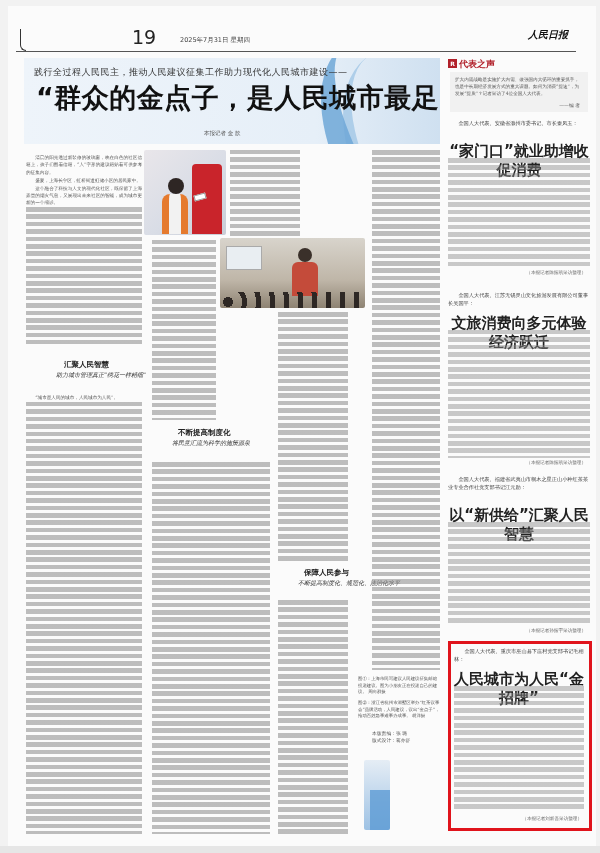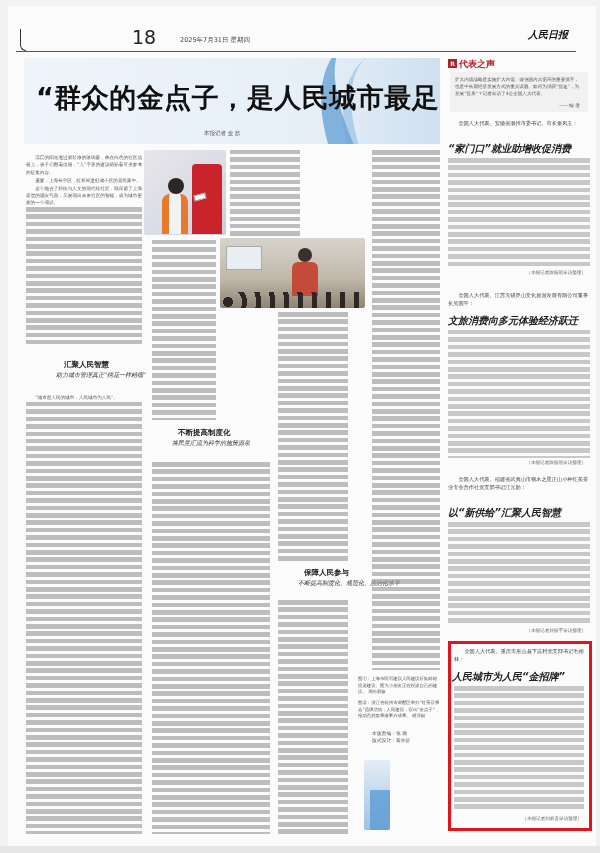--- a/index.html
+++ b/index.html
@@ -41,45 +41,46 @@
 
   .subhead { position: absolute; font-weight: bold; color: #222; font-size: 7.5px; line-height: 10px; }
   .subhead .line2 { display: block; font-weight: normal; font-style: italic; font-size: 6px; color: #333; padding-left: 16px; }
 
   .rightcol { position: absolute; left: 444px; top: 56px; width: 148px; height: 790px; }
   .rightcol .label { position: absolute; left: 4px; top: 2px; font-family: "DejaVu Sans", sans-serif; font-weight: bold; font-size: 9px; color: #b1202a; }
   .rightcol .label .badge { display: inline-block; width: 9px; height: 9px; background: #b1202a; color: #fff; font-size: 6px; text-align: center; line-height: 9px; margin-right: 2px; vertical-align: 1px; }
   .editor-note { position: absolute; left: 6px; top: 16px; width: 138px; height: 40px; background: #f1f1f1; padding: 4px 5px; font-size: 4.6px; line-height: 7px; color: #555; }
   .editor-note .sig { position: absolute; right: 8px; bottom: 3px; font-size: 4.8px; }
   .rep { position: absolute; left: 4px; width: 142px; font-size: 5.2px; line-height: 7.8px; color: #444; text-indent: 2em; }
-  .rep-title { position: absolute; left: 4px; width: 142px; font-family: "DejaVu Sans", sans-serif; font-weight: bold; font-size: 10px; color: #222; font-style: italic; }
+  .rep-title { position: absolute; left: 4px; width: 142px; text-align: center; font-family: "DejaVu Sans", sans-serif; font-weight: bold; font-size: 15px; color: #222; }
   .rep-body { position: absolute; left: 4px; width: 142px; font-size: 4.4px; line-height: 7px; color: #666; overflow: hidden; }
   .rep-body .txt-fill { opacity: 0.45; }
   .credit { position: absolute; right: 6px; font-size: 4.6px; color: #666; }
   .red-box { position: absolute; left: 448px; top: 641px; width: 144px; height: 190px; border: 3px solid #e0141c; }
 
   .editor-credit { position: absolute; left: 342px; top: 740px; font-size: 4.8px; color: #555; line-height: 7px; }
   .caption { position: absolute; left: 358px; top: 704px; width: 82px; font-size: 4.4px; line-height: 6.6px; color: #555; }
   .bottom-strip { position: absolute; left: 0; top: 846px; width: 600px; height: 7px; background: #e6e6e6; }
 </style>
 </head>
 <body>
 
 <div class="page"></div>
 
 <div class="masthead">
   <span class="bracket"></span>
-  <span class="pageno">18</span>
+  <span class="pageno">19</span>
   <span class="date">2025年7月31日 星期四</span>
   <span class="logo">人民日报</span>
 </div>
 
 <div class="headline-band">
   <div class="swoosh2"></div>
   <div class="swoosh1"></div>
+  <div class="kicker">践行全过程人民民主，推动人民建议征集工作助力现代化人民城市建设——</div>
   <div class="title">“群众的金点子，是人民城市最足的底气”</div>
   <div class="byline">本报记者 金 歆</div>
 </div>
 
 <div class="col" style="left:26px; top:154px; width:116px; height:190px;">
   <p>清晨的阳光透过新装修的玻璃窗，映在白色的社区信箱上，孩子们围着信箱，“人”字形的建议箱贴着可供参考的征集内容。</p>
   <p>盛夏，上海长宁区，虹桥街道虹储小区的居民家中。</p>
   <p>这个融合了科技与人文的现代化社区，既保留了上海弄堂的烟火气息，又展现出未来社区的智能，成为城市更新的一个缩影。</p>
   <span class="txt-fill"></span>
 </div>

